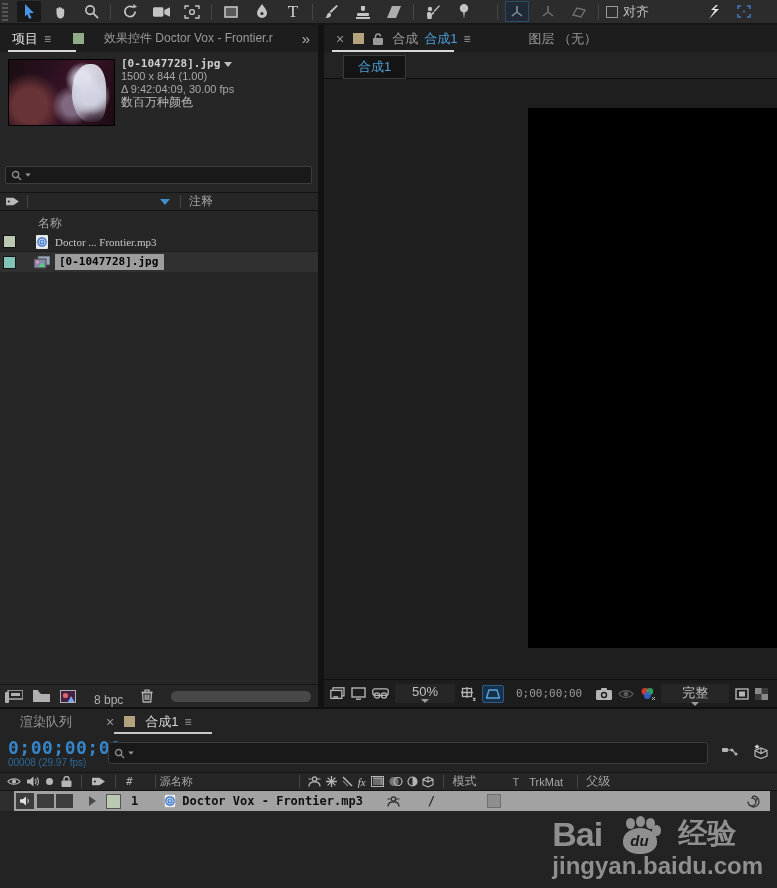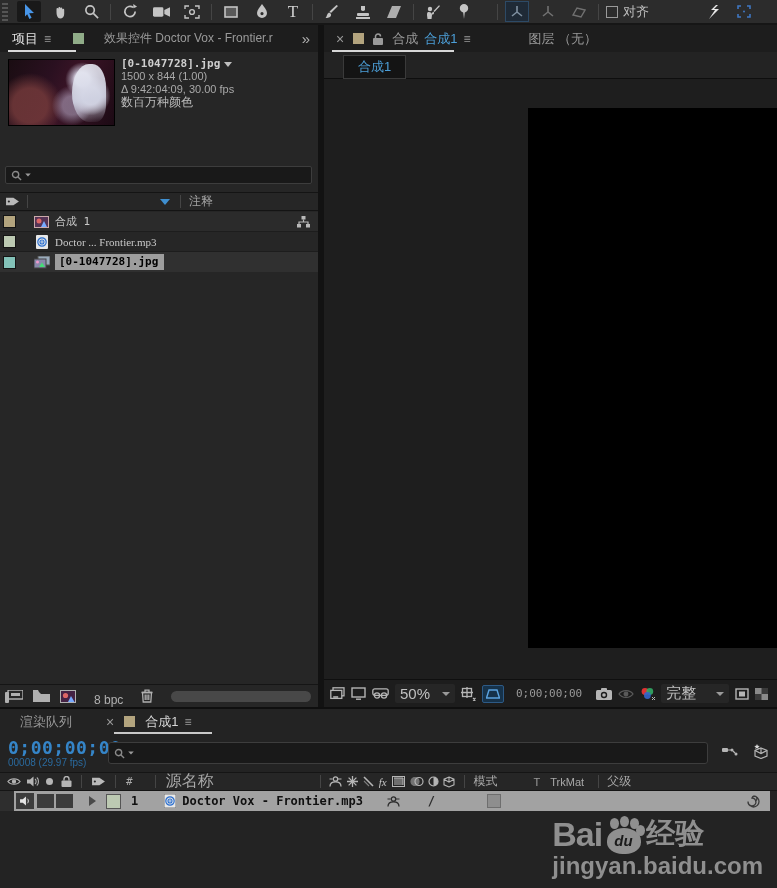--- a/index.html
+++ b/index.html
@@ -74,41 +74,41 @@
   .hscroll { width:140px; height:11px; border-radius:6px; background:#484848; }
 
   
   #crumb-row { position:absolute; left:0; top:27px; width:453px; height:27px; background:#232323; border-bottom:1px solid #0e0e0e; }
   #crumb-btn { position:absolute; left:19px; top:3px; padding:2px 14px; background:#141414; border:1px solid #3a3a3a;
     color:#4c9fd8; font-size:13px; }
   #comp-rect { position:absolute; left:204px; top:83px; width:249px; height:540px; background:#000; }
   #vbar { position:absolute; left:0; bottom:0; width:453px; height:28px; background:#1d1d1d; border-top:1px solid #0f0f0f;
     display:flex; align-items:center; gap:6px; padding-left:6px; color:#b5b5b5; }
   .dropbox { height:19px; background:#262626; border-radius:2px; display:flex; align-items:center; justify-content:space-between;
-    padding:0 5px; color:#c0c0c0; font-size:15px; }
+    padding:0 5px; color:#c0c0c0; font-size:13px;flex-direction:column; }
   .chev { width:0; height:0; border-left:4px solid transparent; border-right:4px solid transparent; border-top:4px solid #9a9a9a; }
   .vbar-tc { color:#9a9a9a; font-size:11px; }
 
   
   #bottom { position:absolute; left:0; top:707px; width:777px; height:181px; background:#232323; border-top:2px solid #0f0f0f; }
   #btabs { position:absolute; left:0; top:0; width:777px; height:25px; display:flex; align-items:center; font-size:13px; color:#9a9a9a; }
   #tl-tc { position:absolute; left:8px; top:28px; color:#3585c8; font-weight:bold; font-size:18px; letter-spacing:.5px; }
   #tl-frames { position:absolute; left:8px; top:48px; color:#2a6a9e; font-size:10px; }
   #tl-search { position:absolute; left:108px; top:33px; width:600px; height:22px; border-radius:3px; }
   .tl-right-icos { position:absolute; right:8px; top:35px; display:flex; gap:14px; color:#b5b5b5; }
 
   #tl-header { position:absolute; left:0; top:63px; width:777px; height:19px; background:#262626;
     border-top:1px solid #151515; border-bottom:1px solid #151515; display:flex; align-items:center; color:#a8a8a8; font-size:11px; }
   #tl-row { position:absolute; left:0; top:82px; width:770px; height:20px; background:#a2a2a2; display:flex; align-items:center; color:#101010; }
   #tl-row .darkbox { width:17px; height:14px; background:#3c3c3c; }
   #tl-rest { position:absolute; left:0; top:102px; width:777px; height:79px; background:#232323; }
 
   
   #watermark { position:absolute; right:14px; bottom:8px; color:#8f8f8f; }
-  #wm-top { display:flex; align-items:flex-end; gap:2px; }
+  #wm-top { display:flex; align-items:flex-end; gap:18px; }
   #wm-bai { font-size:34px; font-weight:bold; letter-spacing:-1px; }
   #wm-cn { font-size:29px; font-weight:bold; }
   #wm-site { font-size:24px; font-weight:bold; text-align:center; margin-top:-2px; }
   .paw { position:relative; width:40px; height:38px; }
   .paw .pad { position:absolute; left:3px; top:12px; width:34px; height:26px; background:#8f8f8f; border-radius:50% 50% 45% 45%; }
   .paw .toe { position:absolute; width:9px; height:11px; background:#8f8f8f; border-radius:50%; }
   .paw .du { position:absolute; left:10px; top:16px; color:#1b1b1b; font-size:15px; font-weight:bold; font-style:italic; }
 </style>
 </head>
 <body>
@@ -274,40 +274,20 @@
               <circle cx="3" cy="6" r="1.2" fill="#262626"></circle>
             </svg>
         </span>
         <span class="vline" style="margin-left:8px;"></span>
         <span style="margin-left:10px;margin-top:44px;">名称</span>
         <span class="sort-arrow" style="margin-left:98px;"></span>
         <span class="vline" style="margin-left:10px;"></span>
         <span style="margin-left:8px;">注释</span>
       </div>
 
-      <div class="prow row-sep mono" style="top:187px; background:#2b2b2b;">
-        <span class="label-chip" style="background:#b3a47e;"></span>
-        <span class="ico" style="margin-left:18px;">
-          <svg width="15" height="12" viewBox="0 0 15 12">
-              <rect width="15" height="12" fill="#caa"></rect>
-              <rect x="1" y="1" width="13" height="10" fill="#535"></rect>
-              <circle cx="5" cy="5" r="2.5" fill="#d66"></circle>
-              <path d="M7 11 L10 5 L13 11 Z" fill="#7af"></path>
-            </svg>
-        </span>
-        <span style="margin-left:6px; color:#c9c9c9;">合成 1</span>
-        <span class="ico" style="margin-left:auto; margin-right:8px;">
-          <svg width="13" height="12" viewBox="0 0 13 12" fill="#b9b9b9">
-              <rect x="4.5" y="0" width="4" height="3.5"></rect>
-              <rect x="0" y="8" width="4" height="3.5"></rect>
-              <rect x="9" y="8" width="4" height="3.5"></rect>
-              <path d="M6.5 3.5 V6 M2 8 V6 H11 V8" stroke="#b9b9b9" fill="none" stroke-width="1.2"></path>
-            </svg>
-        </span>
-      </div>
 
       <div class="prow row-sep mono" style="top:207px; background:#262626;font-family:Liberation Serif, serif;">
         <span class="label-chip" style="background:#bcc9b2;"></span>
         <span class="ico" style="margin-left:20px;">
           <svg width="12" height="14" viewBox="0 0 12 14">
               <rect width="12" height="14" rx="1" fill="#e8e8e8"></rect>
               <circle cx="6" cy="7" r="4.2" fill="none" stroke="#2a6fd0" stroke-width="1.2"></circle>
               <circle cx="6" cy="7" r="2" fill="none" stroke="#2a6fd0" stroke-width="1.1"></circle>
               <circle cx="6" cy="7" r=".7" fill="#2a6fd0"></circle>
             </svg>
@@ -527,21 +507,21 @@
       <span class="vline" style="margin-left:9px;"></span>
       <span class="ico" style="margin-left:10px;">
         <svg width="13" height="11" viewBox="0 0 14 12" fill="#b9b9b9">
             <path d="M0 2 h8 l6 4 -6 4 H0 Z"></path>
             <circle cx="3" cy="6" r="1.2" fill="#262626"></circle>
           </svg>
       </span>
       <span class="vline" style="margin-left:10px;"></span>
       <span class="mono" style="margin-left:10px;">#</span>
       <span class="vline" style="margin-left:22px;"></span>
-      <span style="margin-left:10px; font-size:16px;">源名称</span>
+      <span style="margin-left:4px; font-size:11px;">源名称</span>
 
       <span class="vline" style="margin-left:106px;"></span>
       <span class="ico" style="margin-left:8px;">
         <svg width="13" height="11" viewBox="0 0 13 11" fill="none" stroke="#b5b5b5" stroke-width="1.3">
             <circle cx="6.5" cy="3" r="2.2"></circle>
             <path d="M1 10.5 C1 7 3 5.8 6.5 5.8 S12 7 12 10.5"></path>
             <path d="M0.5 3 h3 M9 3 h3.5" stroke-width="1.1"></path>
           </svg>
       </span>
       <span class="ico" style="margin-left:5px;">

